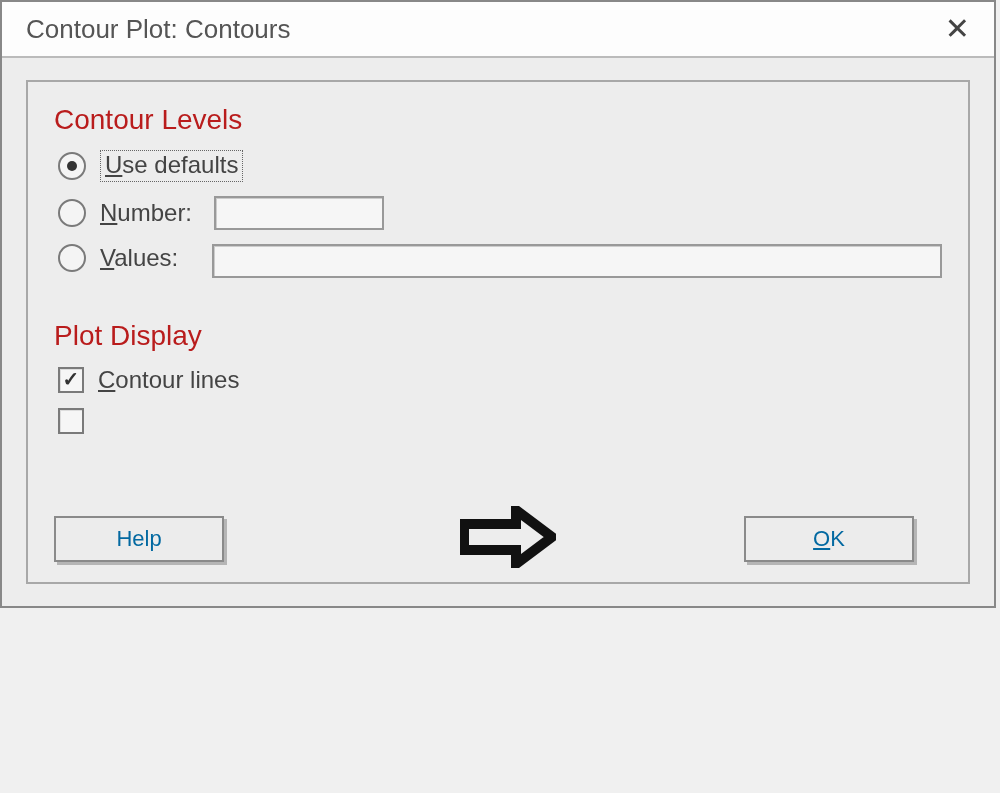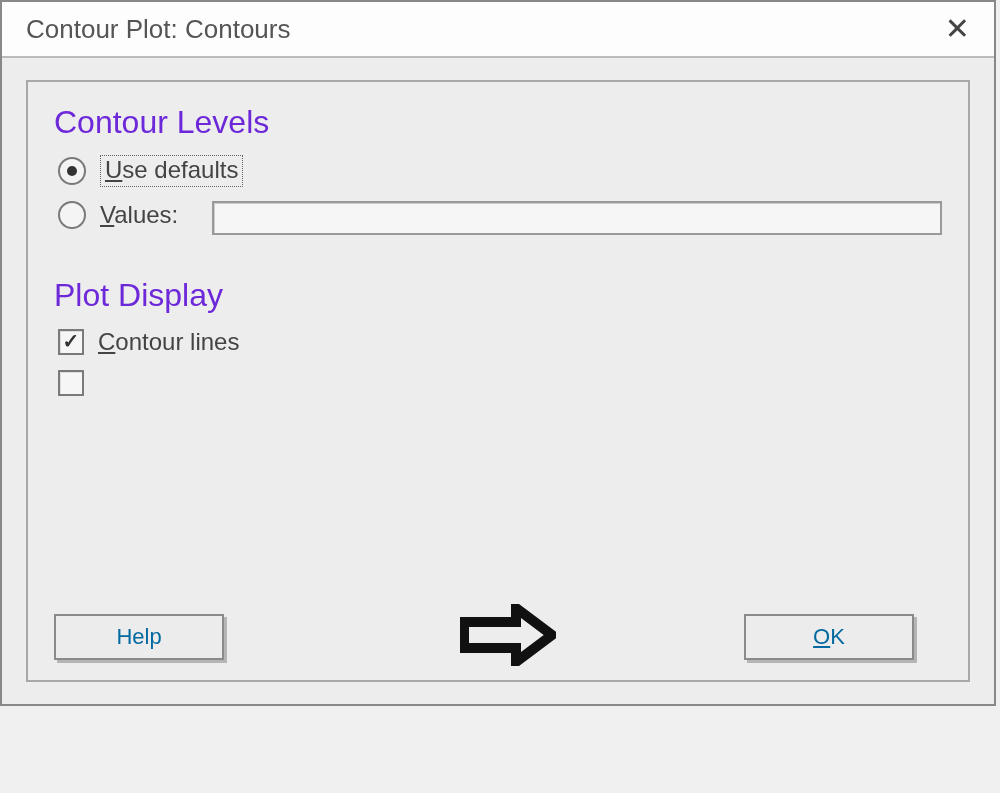--- a/index.html
+++ b/index.html
@@ -8,21 +8,21 @@
     width: 1000px;
     height: 793px;
     font-family: 'Segoe UI', Tahoma, sans-serif;
     background: #f0f0f0;
     color: #4a4a4a;
     overflow: hidden;
   }
 
   .window {
     width: 996px;
-    height: 706px;
+    height: 608px;
     border: 2px solid #888;
     background: #ededed;
     box-sizing: border-box;
     position: relative;
   }
 
   .titlebar {
     height: 54px;
     background: #fdfdfd;
     border-bottom: 2px solid #bbb;
@@ -51,22 +51,22 @@
     right: 24px;
     top: 78px;
     bottom: 22px;
     border: 2px solid #a8a8a8;
     background: #ededed;
     box-sizing: border-box;
     padding: 22px 26px 20px 26px;
   }
 
   .group-label {
-    font-size: 32px;
-    color: #6d28d9;
+    font-size: 28px;
+    color: #b91c1c;
     margin-bottom: 14px;
   }
 
   .radio-row, .check-row {
     display: flex;
     align-items: center;
     margin: 14px 0 14px 4px;
     font-size: 24px;
     color: #444;
   }
@@ -183,20 +183,27 @@
 
     <div class="group-label">Contour Levels</div>
 
     <div class="radio-row">
       <span class="radio selected"></span>
       <span class="option-label">
         <span class="focus-box"><span class="ul">U</span><span>se defaults</span></span>
       </span>
     </div>
 
+    <div class="radio-row">
+      <span class="radio"></span>
+      <span class="option-label">
+        <span class="ul">N</span><span>umber:</span>
+      </span>
+      <input class="inline-input number-input" value="" style="">
+    </div>
 
     <div class="radio-row values-row">
       <span class="radio"></span>
       <span class="option-label">
         <span class="ul">V</span><span>alues:</span>
       </span>
       <input class="inline-input values-input" value="" style="">
     </div>
 
     <div class="spacer"></div>

